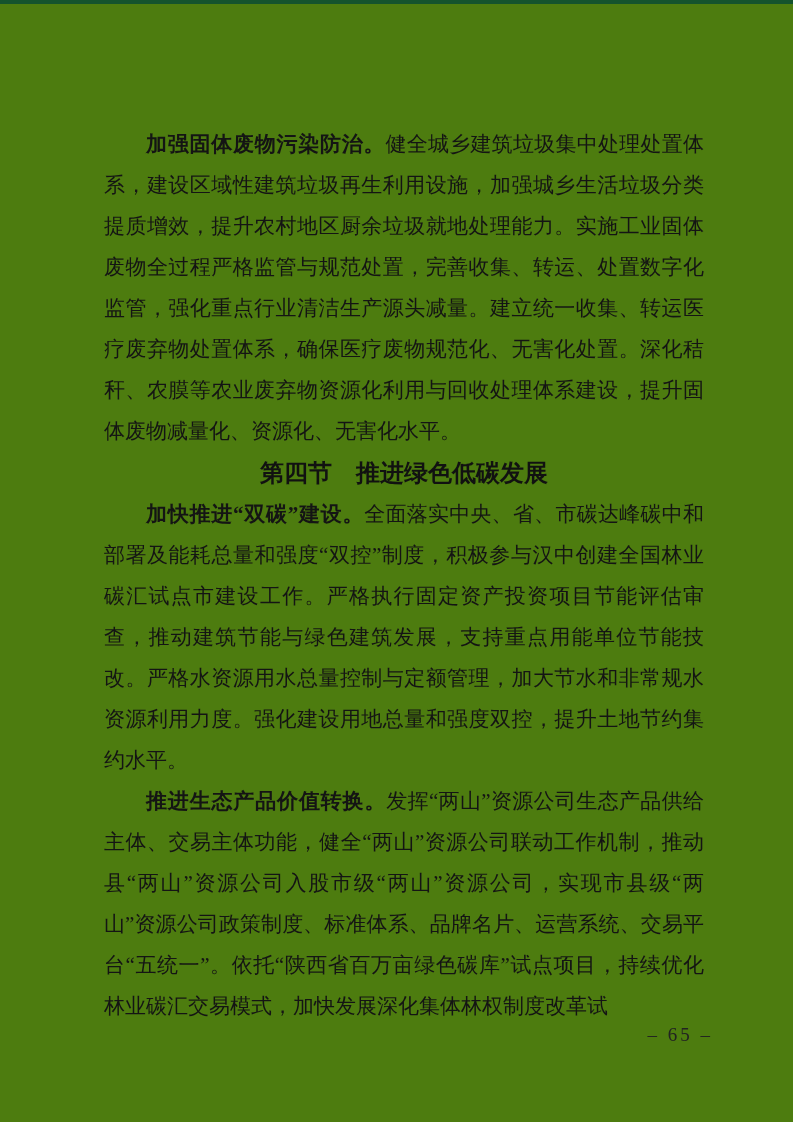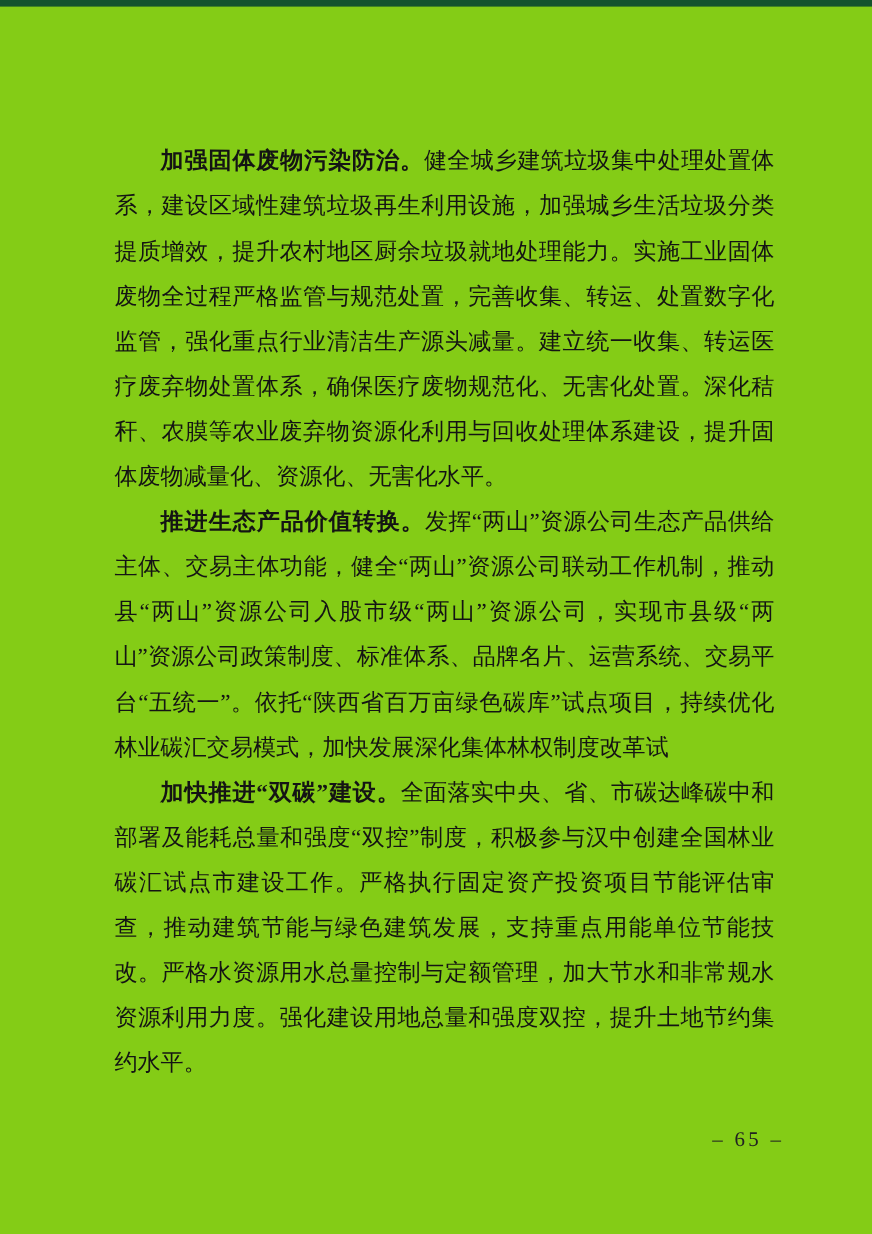--- a/index.html
+++ b/index.html
@@ -4,25 +4,25 @@
 <style>
   html, body {
     margin: 0;
     padding: 0;
     background: #ffffff;
   }
   .page {
     position: relative;
     width: 793px;
     height: 1122px;
-    background: #84cc16;
+    background: #4d7c0f;
     overflow: hidden;
     font-family: "Liberation Serif", "DejaVu Serif", serif;
     color: #141414;
-    border-top: 6px solid #14532d;
+    border-top: 4px solid #14532d;
     box-sizing: border-box;
   }
   .content {
     position: absolute;
     left: 104px;
     top: 120px;
     width: 600px;
   }
   .para {
     margin: 0;
@@ -57,21 +57,22 @@
   }
 </style>
 </head>
 <body>
 
 <div class="page">
   <div class="content">
 
     <p class="para"><span class="lead">加强固体废物污染防治。</span><span>健全城乡建筑垃圾集中处理处置体系，建设区域性建筑垃圾再生利用设施，加强城乡生活垃圾分类提质增效，提升农村地区厨余垃圾就地处理能力。实施工业固体废物全过程严格监管与规范处置，完善收集、转运、处置数字化监管，强化重点行业清洁生产源头减量。建立统一收集、转运医疗废弃物处置体系，确保医疗废物规范化、无害化处置。深化秸秆、农膜等农业废弃物资源化利用与回收处理体系建设，提升固体废物减量化、资源化、无害化水平。</span></p>
 
+    <h2 class="section-heading">第四节　推进绿色低碳发展</h2>
+
+    <p class="para"><span class="lead">加快推进“双碳”建设。</span><span>全面落实中央、省、市碳达峰碳中和部署及能耗总量和强度“双控”制度，积极参与汉中创建全国林业碳汇试点市建设工作。严格执行固定资产投资项目节能评估审查，推动建筑节能与绿色建筑发展，支持重点用能单位节能技改。严格水资源用水总量控制与定额管理，加大节水和非常规水资源利用力度。强化建设用地总量和强度双控，提升土地节约集约水平。</span></p>
 
     <p class="para"><span class="lead">推进生态产品价值转换。</span><span>发挥“两山”资源公司生态产品供给主体、交易主体功能，健全“两山”资源公司联动工作机制，推动县“两山”资源公司入股市级“两山”资源公司，实现市县级“两山”资源公司政策制度、标准体系、品牌名片、运营系统、交易平台“五统一”。依托“陕西省百万亩绿色碳库”试点项目，持续优化林业碳汇交易模式，加快发展深化集体林权制度改革试</span></p>
-
-    <p class="para"><span class="lead">加快推进“双碳”建设。</span><span>全面落实中央、省、市碳达峰碳中和部署及能耗总量和强度“双控”制度，积极参与汉中创建全国林业碳汇试点市建设工作。严格执行固定资产投资项目节能评估审查，推动建筑节能与绿色建筑发展，支持重点用能单位节能技改。严格水资源用水总量控制与定额管理，加大节水和非常规水资源利用力度。强化建设用地总量和强度双控，提升土地节约集约水平。</span></p>
 
   </div>
 
   <div class="page-footer">– 65 –</div>
 </div>
 
 </body></html>

